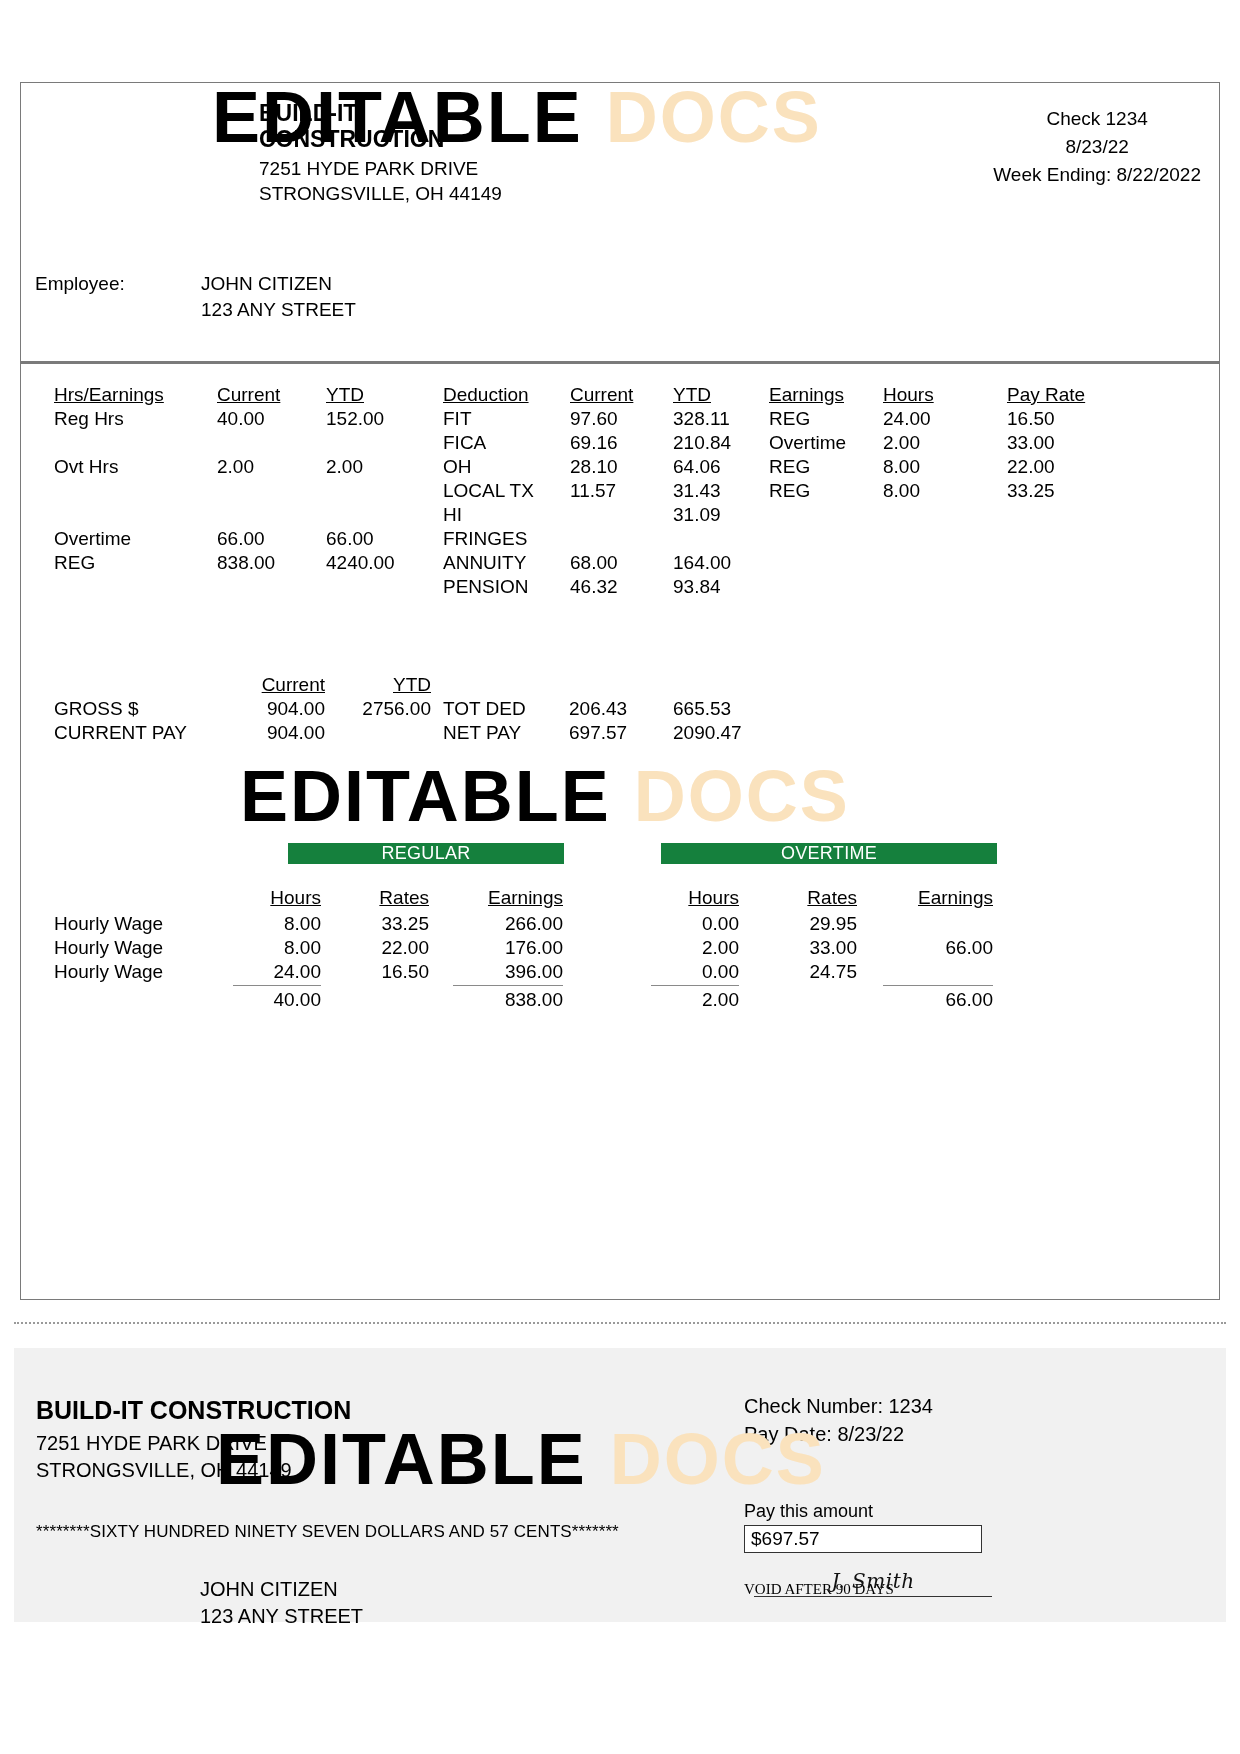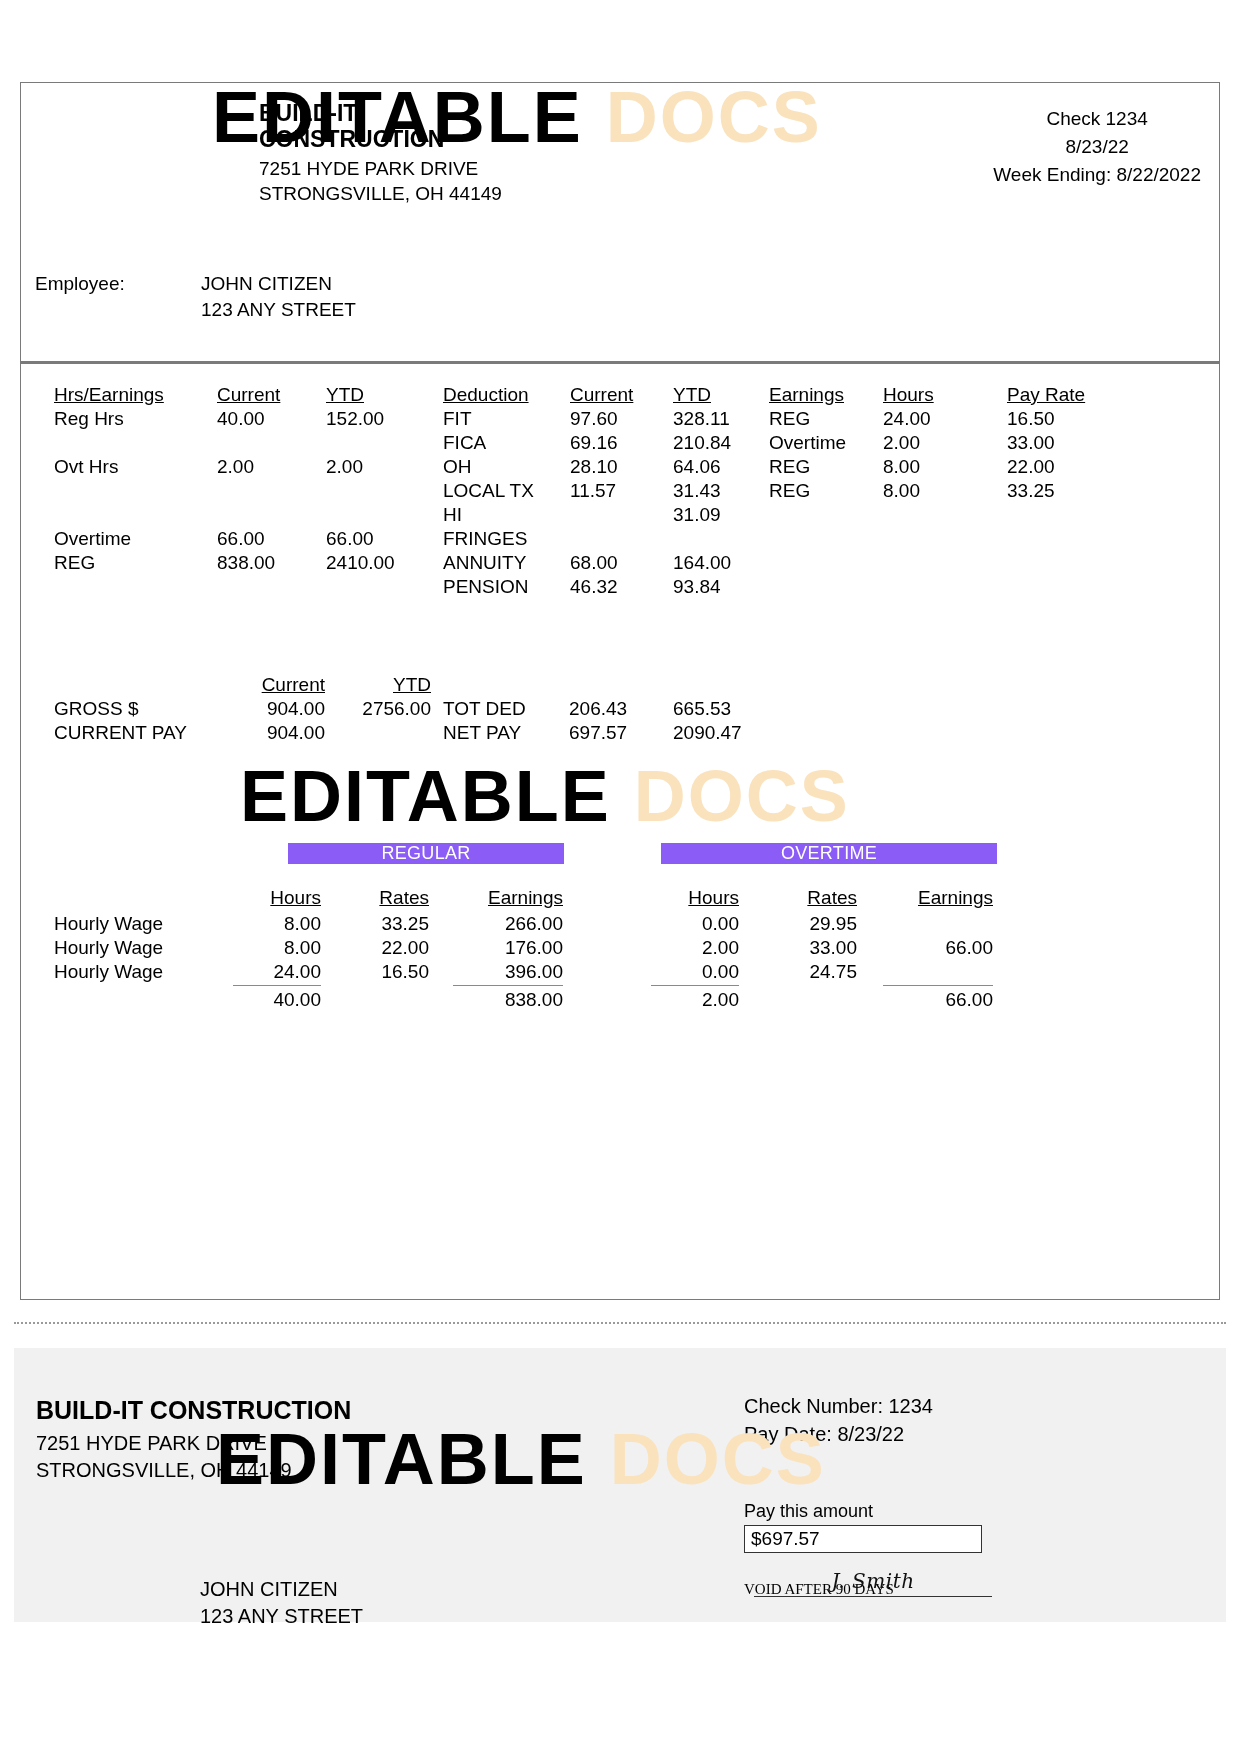--- a/index.html
+++ b/index.html
@@ -121,21 +121,21 @@
   .s-cur     { left: 196px; width: 108px; text-align: right; }
   .s-ytd     { left: 300px; width: 110px; text-align: right; }
   .s-dlabel  { left: 422px; width: 130px; }
   .s-dcur    { left: 548px; width: 100px; }
   .s-dytd    { left: 652px; width: 110px; }
 
   
   .band-section { position: absolute; left: 0; top: 760px; right: 0; font-size: 19px; }
   .band {
     position: absolute; height: 21px;
-    background: #8b5cf6; color: #ffffff;
+    background: #15803d; color: #ffffff;
     font-size: 18px; font-weight: normal;
     text-align: center; line-height: 21px;
     letter-spacing: .3px;
   }
   .band-reg { left: 267px; width: 276px; top: 0; }
   .band-ovt { left: 640px; width: 336px; top: 0; }
 
   .bt-head { position: absolute; top: 44px; }
   .bt-row  { position: absolute; }
   .bt-wage   { left: 33px;  width: 180px; }
@@ -266,21 +266,21 @@
       <div class="row">838.00</div>
     </div>
     <div class="col c-he-ytd">
       <div class="row"><span class="u">YTD</span></div>
       <div class="row">152.00</div>
       <div class="row"></div>
       <div class="row">2.00</div>
       <div class="row"></div>
       <div class="row"></div>
       <div class="row">66.00</div>
-      <div class="row">2410.00</div>
+      <div class="row">4240.00</div>
     </div>
 
     <div class="col c-d-label">
       <div class="row"><span class="u">Deduction</span></div>
       <div class="row">FIT</div>
       <div class="row">FICA</div>
       <div class="row">OH</div>
       <div class="row">LOCAL TX</div>
       <div class="row">HI</div>
       <div class="row">FRINGES</div>
@@ -419,20 +419,21 @@
 </div>
 
 <div class="perf"></div>
 
 <div class="check">
   <div class="chk-company">BUILD-IT CONSTRUCTION</div>
   <div class="chk-addr">
     <div>7251 HYDE PARK DRIVE</div>
     <div>STRONGSVILLE, OH 44149</div>
   </div>
+  <div class="chk-words">********SIXTY HUNDRED NINETY SEVEN DOLLARS AND 57 CENTS*******</div>
   <div class="chk-payee">
     <div>JOHN CITIZEN</div>
     <div>123 ANY STREET</div>
   </div>
 
   <div class="chk-right">
     <div class="chk-meta-line">Check Number: 1234</div>
     <div class="chk-meta-line">Pay Date: 8/23/22</div>
     <div class="pay-this">Pay this amount</div>
     <div class="amount-box">$697.57</div>

